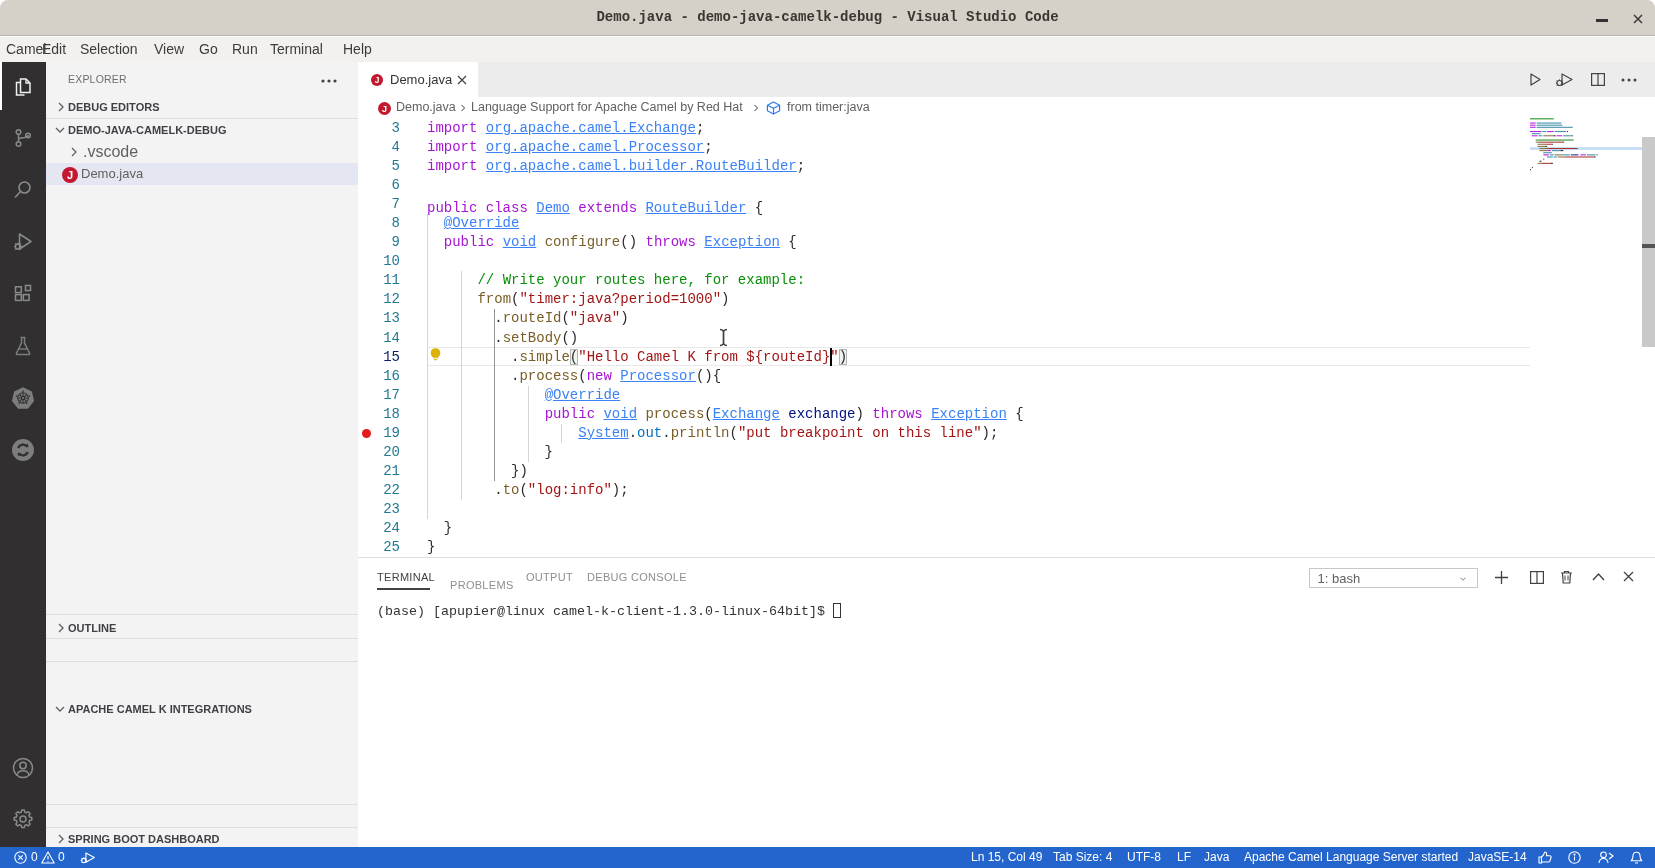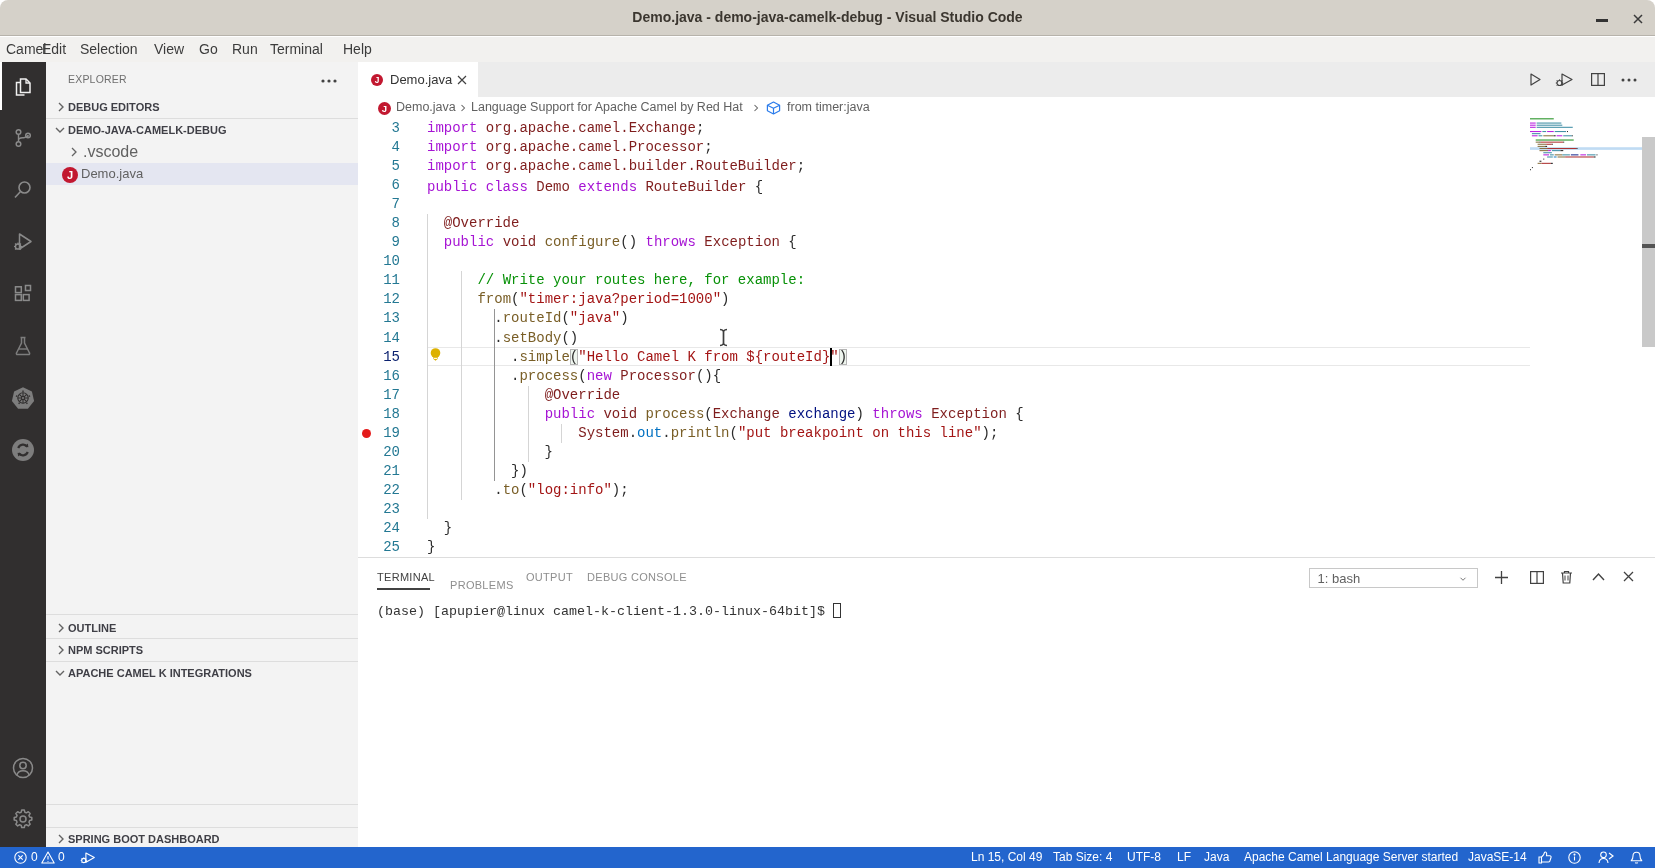--- a/index.html
+++ b/index.html
@@ -4,21 +4,21 @@
 <style>
   * { margin:0; padding:0; box-sizing:border-box; }
   html,body { width:1655px; height:868px; overflow:hidden; background:#fff;
     font-family:"Liberation Sans", sans-serif; }
   .abs { position:absolute; }
   
   #titlebar { position:absolute; left:0; top:0; width:1655px; height:36px;
     background:#d5d1c9; border-bottom:1px solid #b7b3ab;
     border-radius:8px 8px 0 0; }
   #title { position:absolute; top:9px; left:0; width:100%; text-align:center;
-    font-size:14px; font-weight:bold; color:#3b362f; }
+    font-size:14px; font-weight:bold; color:#3b362f;font-family:Liberation Mono, monospace; }
   #menubar { position:absolute; left:0; top:37px; width:1655px; height:25px;
     background:#f2f1ef; }
   .menu { position:absolute; top:4px; font-size:14px; color:#3c3c3c; }
   
   #activitybar { position:absolute; left:0; top:62px; width:46px; height:785px;
     background:#312f2f; }
   .aicon { position:absolute; left:11px; width:24px; height:24px; }
   #actind { position:absolute; left:0; top:0; width:2px; height:48px; background:#fff; }
   
   #sidebar { position:absolute; left:46px; top:62px; width:312px; height:785px;
@@ -32,21 +32,21 @@
   #tab1 { position:absolute; left:0; top:0; width:120px; height:35px; background:#fff;
     font-size:13px; color:#333; }
   #breadcrumbs { position:absolute; left:358px; top:97px; width:1297px; height:22px;
     background:#fff; font-size:12.5px; color:#616161; }
   #editor { position:absolute; left:358px; top:119px; width:1297px; height:438px; background:#fff; }
   .gut { position:absolute; left:358px; width:42px; text-align:right;
     font-family:"Liberation Mono", monospace; font-size:14px; line-height:19px;
     color:#237893; }
   .cl { position:absolute; left:427px; height:19px; line-height:19px; white-space:pre;
     font-family:"Liberation Mono", monospace; font-size:14px; color:#2b2b2b; }
-  .k { color:#a614d4; } .t { color:#7f1d1d; } .f { color:#795e26; }
+  .k { color:#a614d4; } .t { color:#3b82f6;text-decoration:underline; } .f { color:#795e26; }
   .s { color:#a31515; } .c { color:#089108; } .v { color:#001080; } .o { color:#0070c1; }
   .guide { position:absolute; width:1px; background:#d5d5d5; }
   .bm { box-shadow: inset 0 0 0 1px #b5b5b5; background:rgba(20,120,20,0.07); }
   
   #panel { position:absolute; left:358px; top:557px; width:1297px; height:290px;
     background:#fff; border-top:1px solid #ddd; }
   .ptab { position:absolute; top:13px; font-size:11px; color:#8e8e8e; letter-spacing:0.3px; }
   #term { position:absolute; left:377px; top:603px; font-family:"Liberation Mono", monospace;
     font-size:13.34px; color:#333; line-height:17px; white-space:pre; }
   
@@ -179,28 +179,22 @@
   </div>
 
   <div class="secline" style="top:552px;"></div>
   <div class="sbrow sechead" style="top:555px;">
     <svg class="chev" style="left:7px;" viewBox="0 0 16 16" fill="none" stroke="#646464" stroke-width="1.4">
         <path d="M6 4 L10 8 L6 12"></path>
       </svg>
     <span style="position:absolute; left:22px;">OUTLINE</span>
   </div>
   <div class="secline" style="top:576px;"></div>
-  <div class="sbrow sechead" style="top:577px;">
-    <svg class="chev" style="left:7px;" viewBox="0 0 16 16" fill="none" stroke="#646464" stroke-width="1.4">
-        <path d="M6 4 L10 8 L6 12"></path>
-      </svg>
-    <span style="position:absolute; left:22px;">NPM SCRIPTS</span>
-  </div>
   <div class="secline" style="top:599px;"></div>
-  <div class="sbrow sechead" style="top:600px;">
+  <div class="sbrow sechead" style="top:636px;">
     <svg class="chev" style="left:6px;" viewBox="0 0 16 16" fill="none" stroke="#646464" stroke-width="1.4">
         <path d="M4 6 L8 10 L12 6"></path>
       </svg>
     <span style="position:absolute; left:22px;">APACHE CAMEL K INTEGRATIONS</span>
   </div>
   <div class="secline" style="top:742px;"></div>
   <div class="secline" style="top:765px;"></div>
   <div class="sbrow sechead" style="top:766px;">
     <svg class="chev" style="left:7px;" viewBox="0 0 16 16" fill="none" stroke="#646464" stroke-width="1.4">
         <path d="M6 4 L10 8 L6 12"></path>
@@ -288,21 +282,21 @@
 
 <div class="guide" style="left:427px; top:214.2px; height:304.7px;"></div>
 <div class="guide" style="left:460.6px; top:271.3px; height:228.5px;"></div>
 <div class="guide" style="left:494.2px; top:309.4px; height:171.4px; background:#949494;"></div>
 <div class="guide" style="left:527.8px; top:385.6px; height:76.1px;"></div>
 <div class="guide" style="left:561.4px; top:423.7px; height:19px;"></div>
 
 <div class="cl" style="top:119px"><span class="k">import</span> <span class="t">org.apache.camel.Exchange</span>;</div>
 <div class="cl" style="top:138px"><span class="k">import</span> <span class="t">org.apache.camel.Processor</span>;</div>
 <div class="cl" style="top:157.1px"><span class="k">import</span> <span class="t">org.apache.camel.builder.RouteBuilder</span>;</div>
-<div class="cl" style="top:178px"><span class="k">public class</span> <span class="t">Demo</span> <span class="k">extends</span> <span class="t">RouteBuilder</span> {</div>
+<div class="cl" style="top:199px"><span class="k">public class</span> <span class="t">Demo</span> <span class="k">extends</span> <span class="t">RouteBuilder</span> {</div>
 <div class="cl" style="top:214.2px">  <span class="t">@Override</span></div>
 <div class="cl" style="top:233.3px">  <span class="k">public</span> <span class="t">void</span> <span class="f">configure</span>() <span class="k">throws</span> <span class="t">Exception</span> {</div>
 <div class="cl" style="top:271.3px">      <span class="c">// Write your routes here, for example:</span></div>
 <div class="cl" style="top:290.4px">      <span class="f">from</span>(<span class="s">"timer:java?period=1000"</span>)</div>
 <div class="cl" style="top:309.4px">        .<span class="f">routeId</span>(<span class="s">"java"</span>)</div>
 <div class="cl" style="top:328.5px">        .<span class="f">setBody</span>()</div>
 <div class="cl" style="top:347.5px">          .<span class="f">simple</span><span class="bm">(</span><span class="s">"Hello Camel K from ${routeId}"</span><span class="bm">)</span></div>
 <div class="cl" style="top:366.5px">          .<span class="f">process</span>(<span class="k">new</span> <span class="t">Processor</span>(){</div>
 <div class="cl" style="top:385.6px">              <span class="t">@Override</span></div>
 <div class="cl" style="top:404.6px">              <span class="k">public</span> <span class="t">void</span> <span class="f">process</span>(<span class="t">Exchange</span> <span class="v">exchange</span>) <span class="k">throws</span> <span class="t">Exception</span> {</div>

